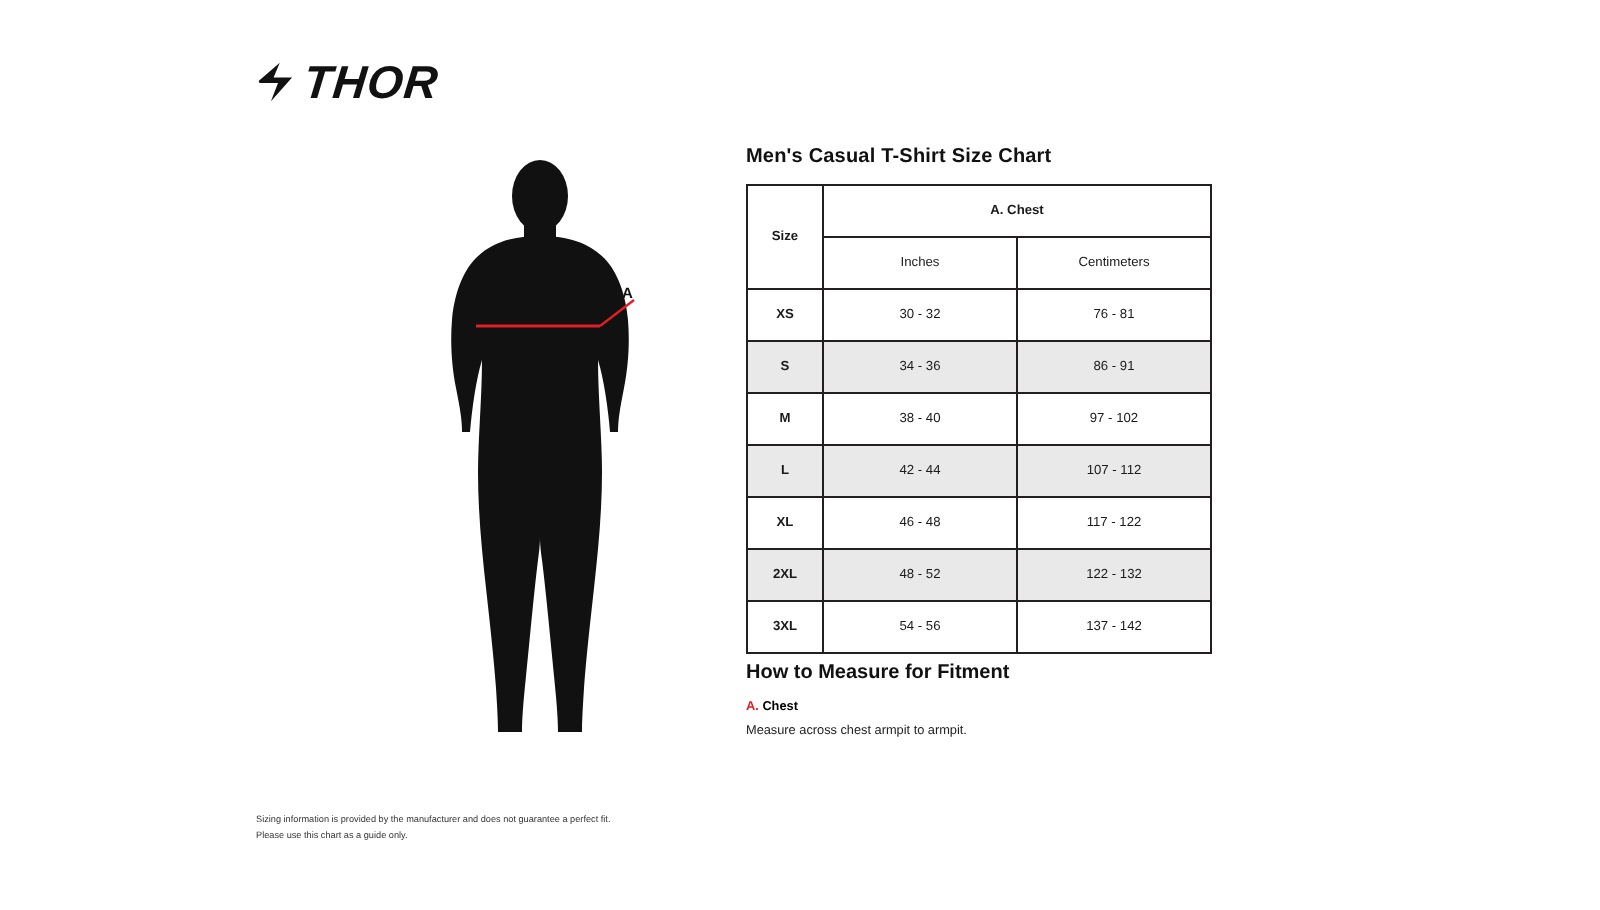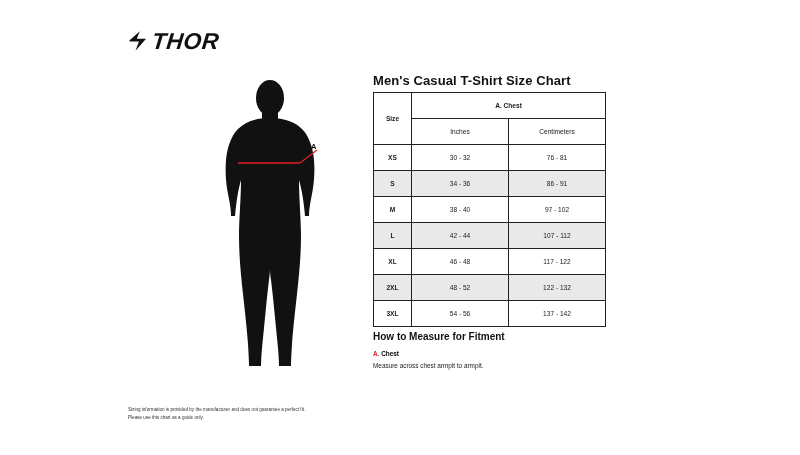--- a/index.html
+++ b/index.html
@@ -69,21 +69,21 @@
     top: 62px;
     font-size: 7.5px;
     font-weight: bold;
     color: #111111;
   }
   
   .chart-title {
     position: absolute;
     left: 373px;
     top: 73px;
-    font-size: 13px;
+    font-size: 10px;
     font-weight: bold;
     color: #111111;
     letter-spacing: 0.1px;
   }
   table.size-table {
     position: absolute;
     left: 373px;
     top: 92px;
     width: 232px;
     border-collapse: collapse;

